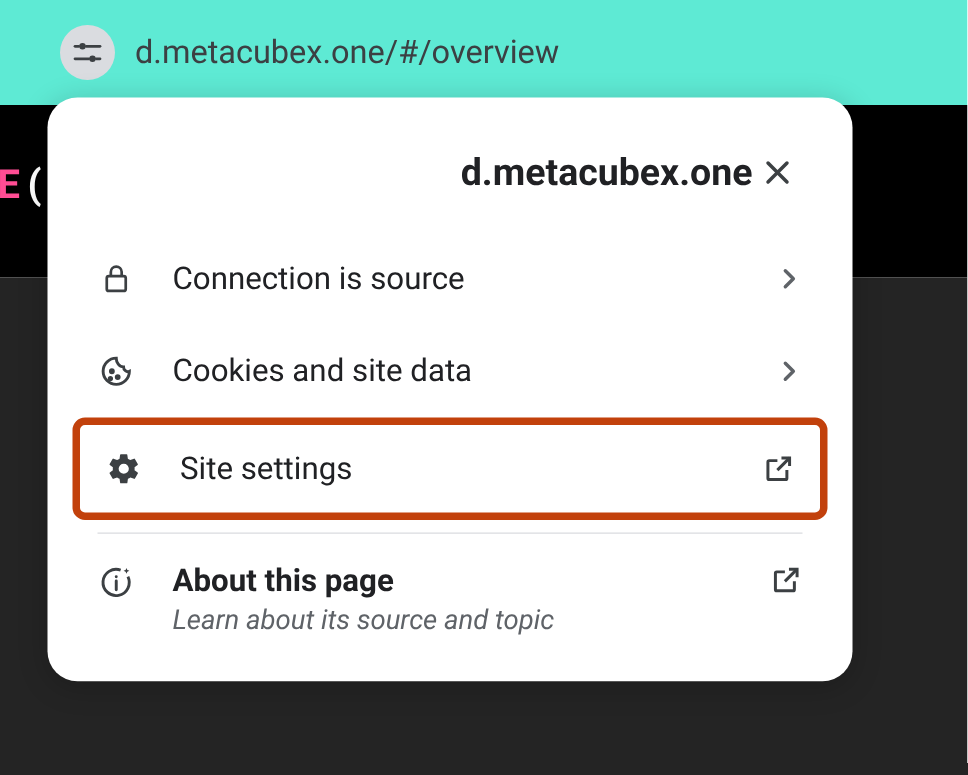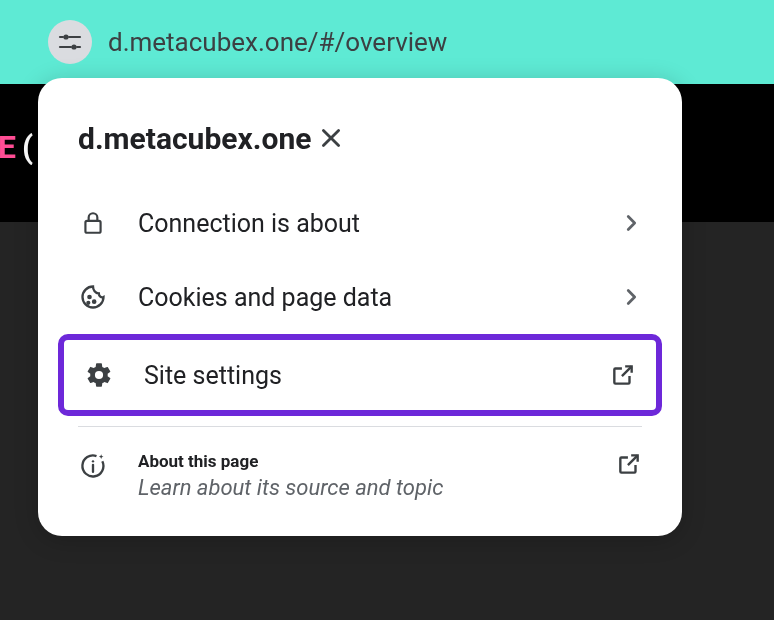--- a/index.html
+++ b/index.html
@@ -71,21 +71,21 @@
       left: 38px;
       width: 644px;
       background: #fff;
       border-radius: 24px;
       box-shadow: 0 4px 24px rgba(0,0,0,0.2);
       padding: 40px 0 36px 0;
     }
     .popup-header {
       display: flex;
       align-items: center;
-      justify-content: flex-start;
+      justify-content: flex-end;
       padding: 0 40px 28px 40px;
     }
     .popup-title {
       font-size: 30px;
       font-weight: 700;
       color: #202124;
     }
     .close-btn {
       width: 40px;
       height: 40px;
@@ -116,21 +116,21 @@
       font-size: 25px;
       color: #202124;
       font-weight: 400;
     }
     .menu-arrow {
       color: #5f6368;
       display: flex;
       align-items: center;
     }
     .highlight-box {
-      border: 6px solid #6d28d9;
+      border: 6px solid #c2410c;
       border-radius: 10px;
       margin: 0 20px;
     }
     .highlight-box .menu-item {
       padding: 20px 20px;
     }
     .divider {
       height: 1px;
       background: #dadce0;
       margin: 10px 40px 6px 40px;
@@ -138,21 +138,21 @@
     .about-section {
       display: flex;
       align-items: flex-start;
       padding: 18px 40px 0 40px;
       gap: 30px;
     }
     .about-text {
       flex: 1;
     }
     .about-title {
-      font-size: 17px;
+      font-size: 25px;
       font-weight: 700;
       color: #202124;
     }
     .about-sub {
       font-size: 22px;
       color: #5f6368;
       margin-top: 4px;
       font-weight: 400;
       font-style: italic;
     }
@@ -191,38 +191,38 @@
     </div>
   </div>
 
   <div class="menu-item">
     <div class="menu-icon">
       <svg width="26" height="26" viewBox="0 0 24 24" fill="none" stroke="#3c4043" stroke-width="2">
         <rect x="5" y="10" width="14" height="11" rx="1.5"></rect>
         <path d="M8 10 V7 a4 4 0 0 1 8 0 v3"></path>
       </svg>
     </div>
-    <div class="menu-label">Connection is about</div>
+    <div class="menu-label">Connection is source</div>
     <div class="menu-arrow">
       <svg width="22" height="22" viewBox="0 0 24 24" fill="none" stroke="#5f6368" stroke-width="3">
         <polyline points="9 5 16 12 9 19" stroke-linecap="round" stroke-linejoin="round"></polyline>
       </svg>
     </div>
   </div>
 
   <div class="menu-item">
     <div class="menu-icon">
       <svg width="28" height="28" viewBox="0 0 24 24" fill="none" stroke="#3c4043" stroke-width="2">
         <path d="M12 3 a9 9 0 1 0 9 9 c-2 1-4-1-4-3 c-3 0-5-3-5-6z"></path>
         <circle cx="9" cy="12" r="1" fill="#3c4043"></circle>
         <circle cx="13" cy="16" r="1" fill="#3c4043"></circle>
         <circle cx="8" cy="17" r="0.8" fill="#3c4043"></circle>
       </svg>
     </div>
-    <div class="menu-label">Cookies and page data</div>
+    <div class="menu-label">Cookies and site data</div>
     <div class="menu-arrow">
       <svg width="22" height="22" viewBox="0 0 24 24" fill="none" stroke="#5f6368" stroke-width="3">
         <polyline points="9 5 16 12 9 19" stroke-linecap="round" stroke-linejoin="round"></polyline>
       </svg>
     </div>
   </div>
 
   <div class="highlight-box">
     <div class="menu-item">
       <div class="menu-icon">

